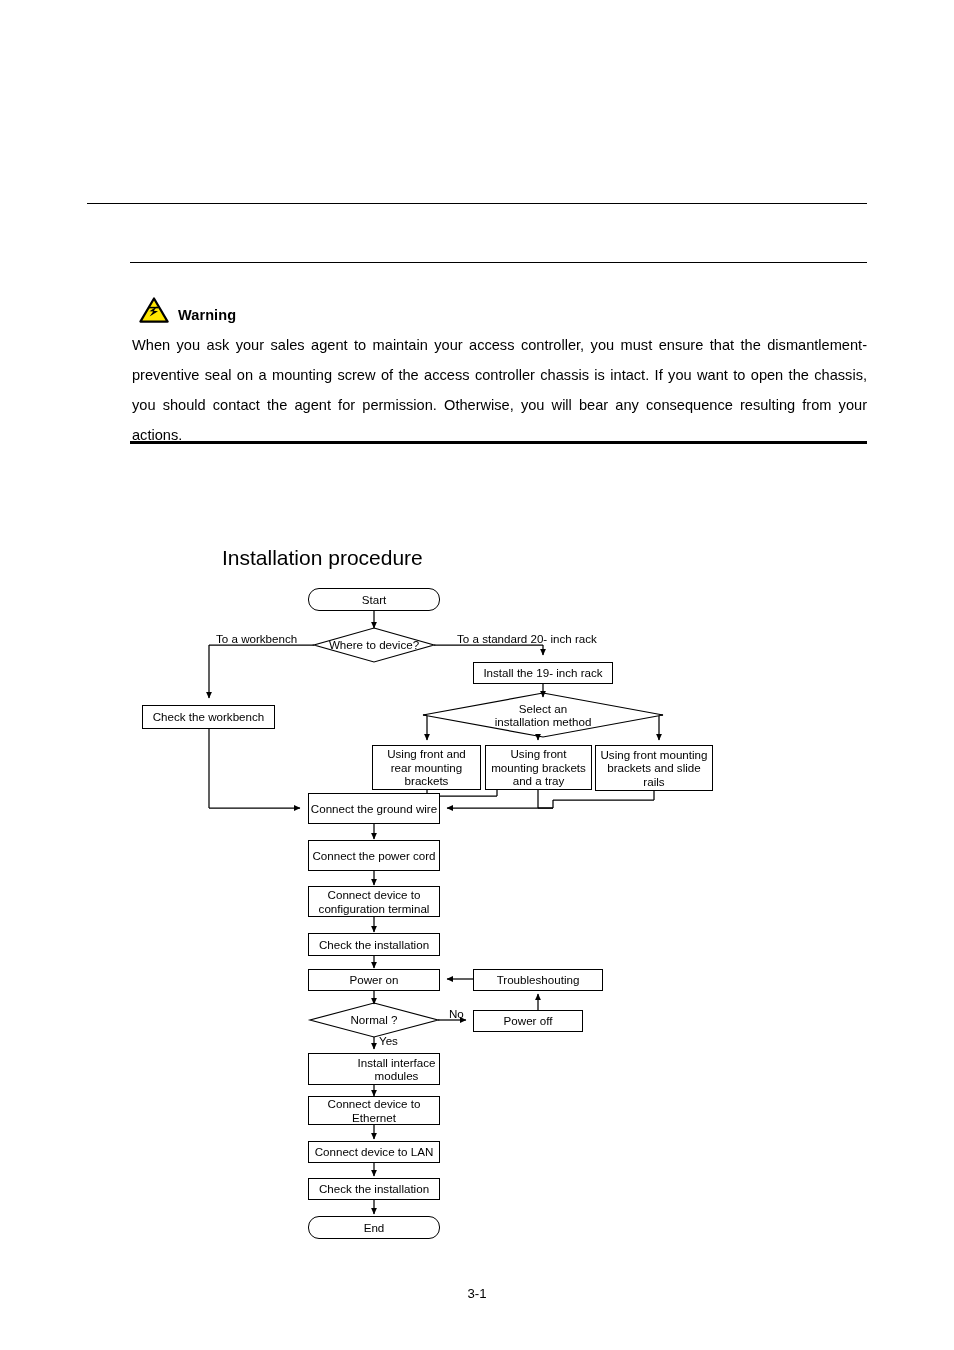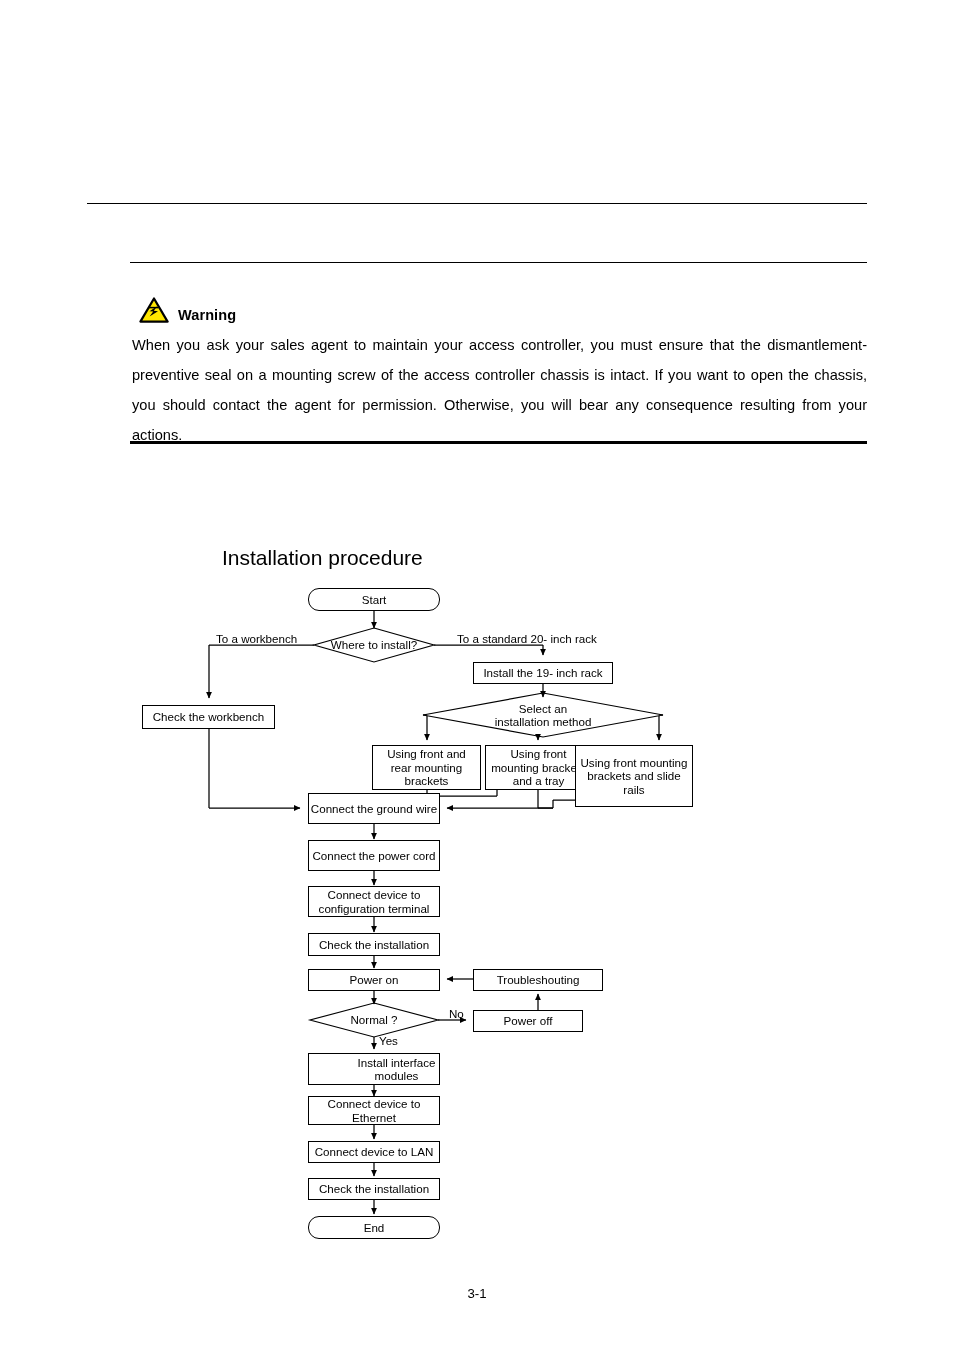--- a/index.html
+++ b/index.html
@@ -185,21 +185,21 @@
     <line x1="374" y1="1200" x2="374" y2="1214" marker-end="url(#ah)"></line>
   </g>
 </svg>
 </div>
 
 <div class="node term" style="left:308px; top:588px; width:132px; height:23px;">
   <span>Start</span>
 </div>
 
 <div class="node diamond" style="left:314px; top:628px; width:120px; height:34px;">
-  <span>Where to install?</span>
+  <span>Where to device?</span>
 </div>
 
 <div class="edge-label" style="left:216px; top:632px;">To a workbench</div>
 
 <div class="edge-label" style="left:457px; top:632px;">To a standard 20- inch rack</div>
 
 <div class="node" style="left:473px; top:662px; width:140px; height:22px;">
   <span>Install the 19- inch rack</span>
 </div>
 
@@ -213,21 +213,21 @@
 </div>
 
 <div class="node" style="left:372px; top:745px; width:109px; height:45px; padding:0 3px;">
   <span>Using front and rear mounting brackets</span>
 </div>
 
 <div class="node" style="left:485px; top:745px; width:107px; height:45px; padding:0 3px;">
   <span>Using front mounting brackets and a tray</span>
 </div>
 
-<div class="node" style="left:575px; top:745px; width:118px; height:62px; padding:0 2px;">
+<div class="node" style="left:595px; top:745px; width:118px; height:46px; padding:0 2px;">
   <span>Using front mounting brackets and slide rails</span>
 </div>
 
 <div class="node" style="left:308px; top:793px; width:132px; height:31px;">
   <span>Connect the ground wire</span>
 </div>
 
 <div class="node" style="left:308px; top:840px; width:132px; height:31px;">
   <span>Connect the power cord</span>
 </div>

